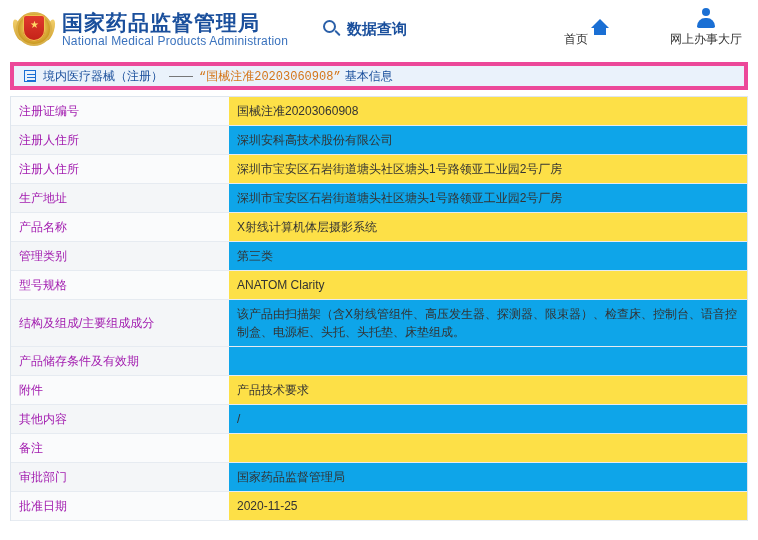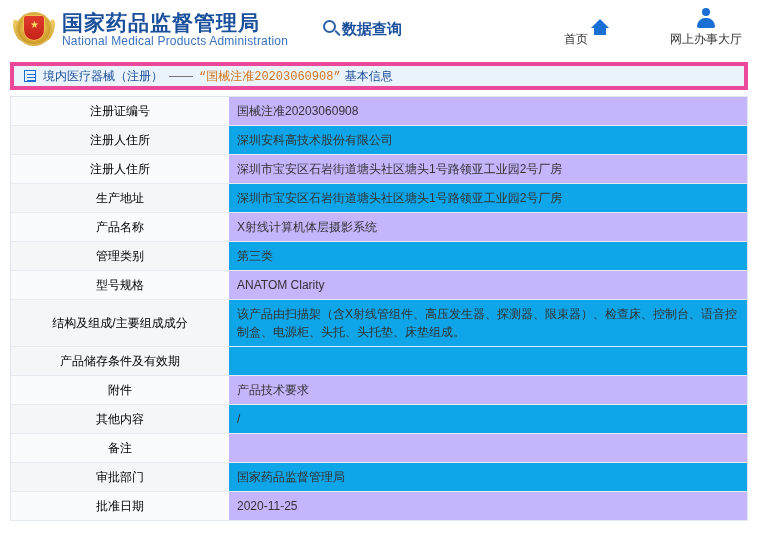--- a/index.html
+++ b/index.html
@@ -79,20 +79,21 @@
   .title-en {
     font-size: 12px;
     color: #3a72bd;
     line-height: 12px;
     letter-spacing: .2px;
   }
 
   .search-entry {
     display: flex;
     align-items: center;
+    gap: 5px;
     margin-left: 34px;
     color: #1a4f9c;
     font-size: 15px;
     font-weight: bold;
     cursor: pointer;
   }
   .magnifier {
     width: 20px; height: 20px;
     position: relative;
     flex: 0 0 20px;
@@ -210,28 +211,28 @@
   }
   table.info td {
     border-bottom: 1px solid #e6ebf1;
     padding: 5px 8px;
     font-size: 12px;
     vertical-align: middle;
     line-height: 18px;
   }
   td.lbl {
     width: 218px;
-    text-align: center;
-    color: #000000;
+    text-align: left;
+    color: #a21caf;
     background: #fafbfc;
     padding-right: 12px;
   }
   td.val {
     color: #333;
-    background: #c4b5fd;
+    background: #fde047;
     word-break: break-all;
   }
   tr.alt td.lbl { background: #f4f6f8; }
   tr.alt td.val { background: #0ea5e9; }
 </style>
 </head>
 <body>
 
 <div class="header">
 

